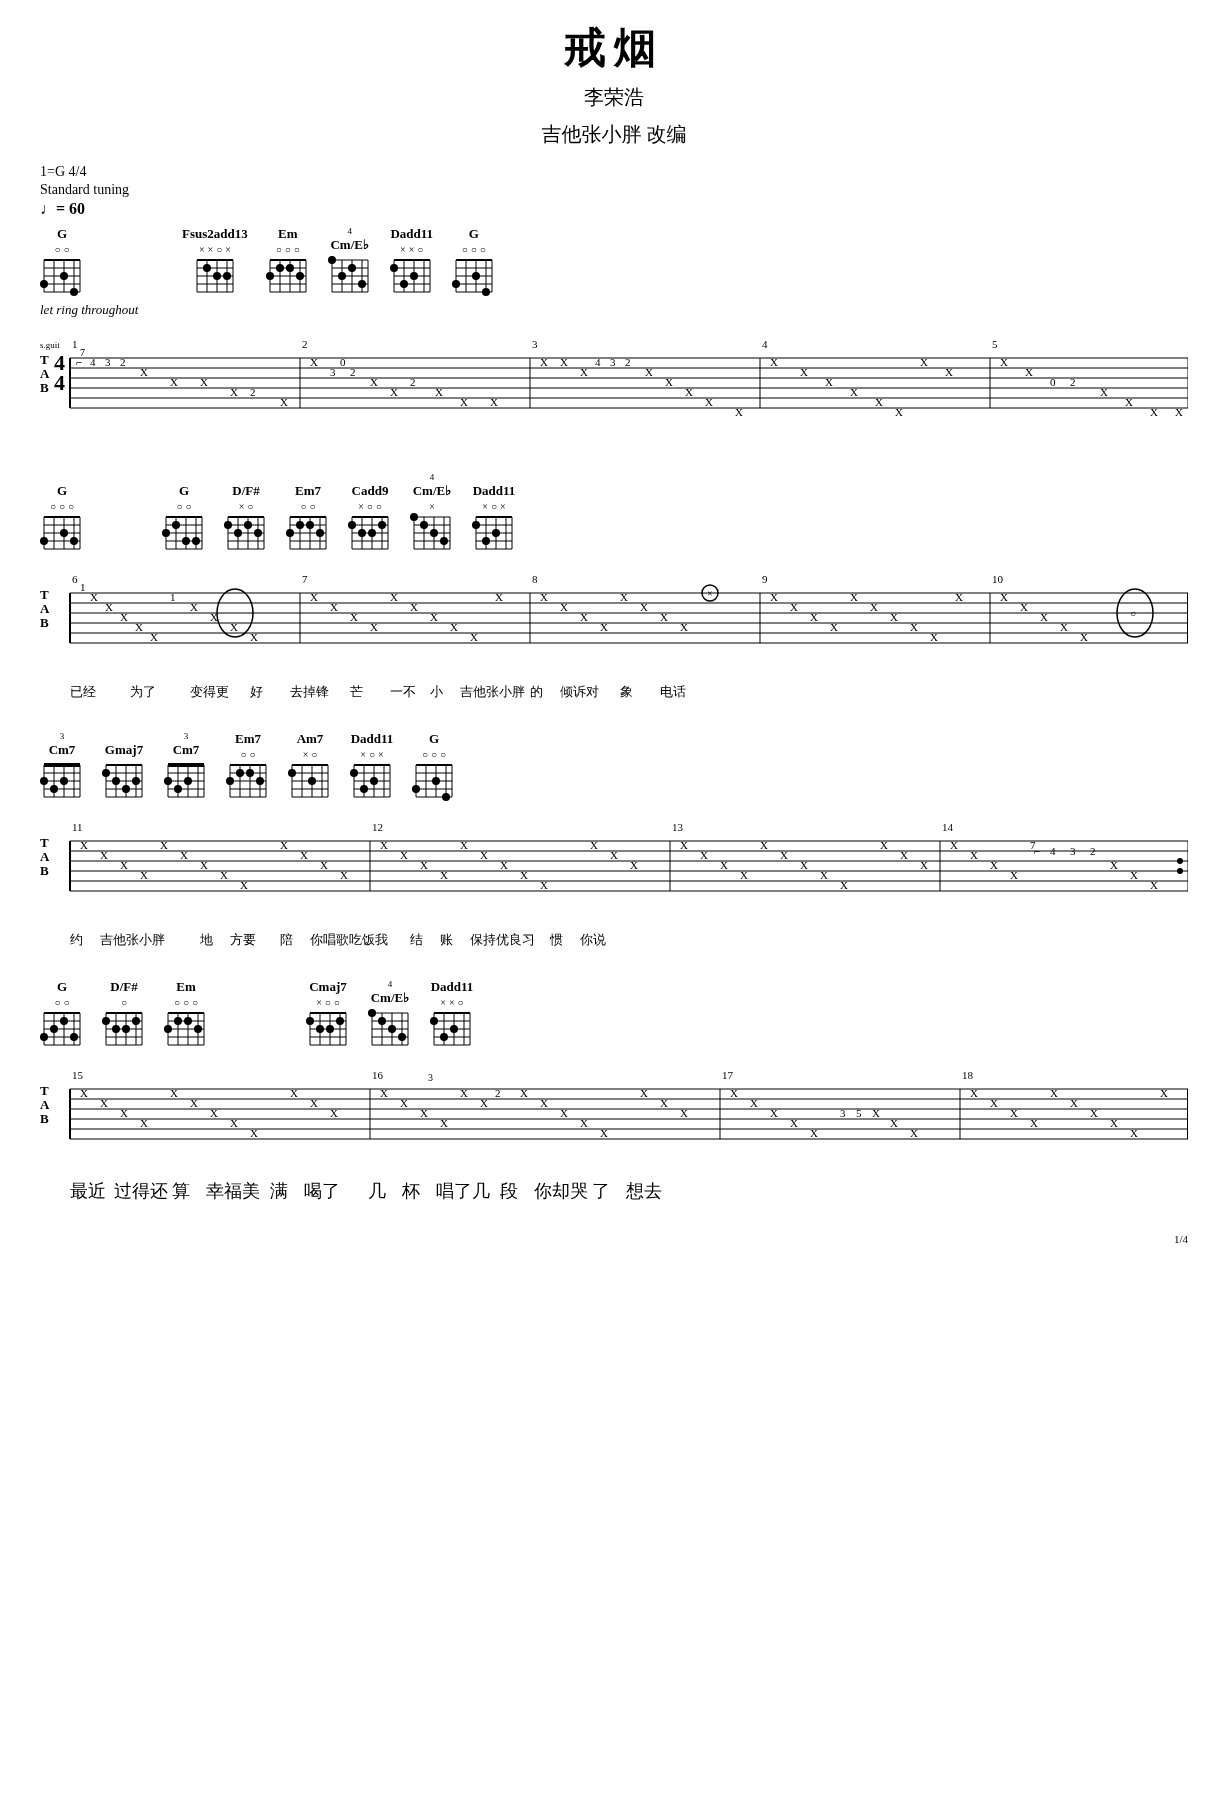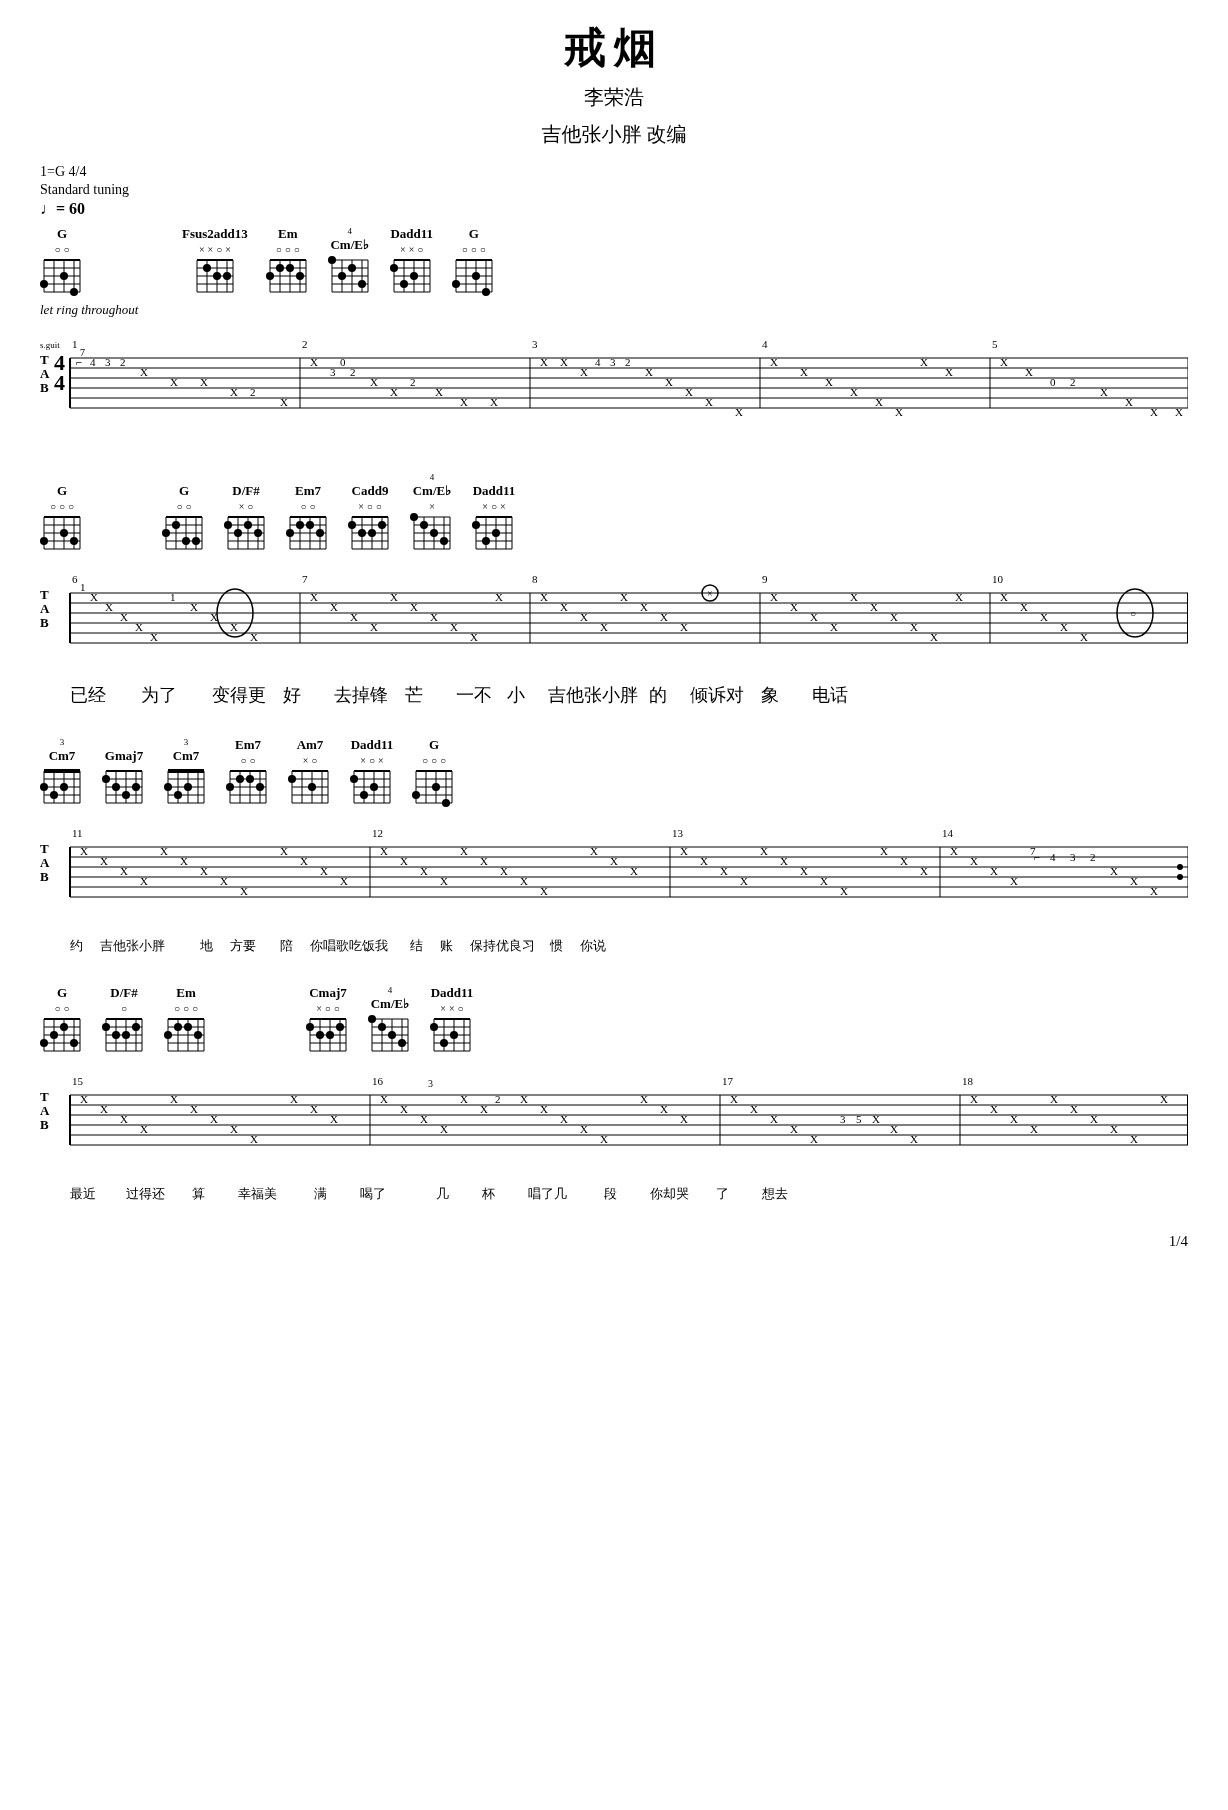--- a/index.html
+++ b/index.html
@@ -572,21 +572,21 @@
     <text x="980" y="52" font-size="11">X</text>
     <text x="1000" y="62" font-size="11">X</text>
     <text x="1020" y="72" font-size="11">X</text>
     <text x="1040" y="82" font-size="11">X</text>
 
     <ellipse cx="1095" cy="54" rx="18" ry="24" fill="none" stroke="#000" stroke-width="1.5"></ellipse>
     <text x="1090" y="58" font-size="10">○</text>
   </svg>
 
   
-  <div style="font-size:18px; padding-left:30px; display:flex; gap:11px;">
+  <div style="font-size:13px; padding-left:30px; display:flex; gap:0;">
     <span style="min-width:60px">已经</span>
     <span style="min-width:60px">为了</span>
     <span style="min-width:60px">变得更</span>
     <span style="min-width:40px">好</span>
     <span style="min-width:60px">去掉锋</span>
     <span style="min-width:40px">芒</span>
     <span style="min-width:40px">一不</span>
     <span style="min-width:30px">小</span>
     <span style="min-width:70px">吉他张小胖</span>
     <span style="min-width:30px">的</span>
@@ -1072,30 +1072,30 @@
     <text x="990" y="72" font-size="11">X</text>
     <text x="1010" y="42" font-size="11">X</text>
     <text x="1030" y="52" font-size="11">X</text>
     <text x="1050" y="62" font-size="11">X</text>
     <text x="1070" y="72" font-size="11">X</text>
     <text x="1090" y="82" font-size="11">X</text>
     <text x="1120" y="42" font-size="11">X</text>
   </svg>
 
   
-  <div style="font-size:13px; padding-left:30px; display:flex; gap:16px;">
+  <div style="font-size:18px; padding-left:30px; display:flex; gap:4px;">
     <span style="min-width:40px">最近</span>
     <span style="min-width:50px">过得还</span>
     <span style="min-width:30px">算</span>
     <span style="min-width:60px">幸福美</span>
     <span style="min-width:30px">满</span>
     <span style="min-width:60px">喝了</span>
     <span style="min-width:30px">几</span>
     <span style="min-width:30px">杯</span>
     <span style="min-width:60px">唱了几</span>
     <span style="min-width:30px">段</span>
     <span style="min-width:50px">你却哭</span>
     <span style="min-width:30px">了</span>
     <span style="min-width:50px">想去</span>
   </div>
 </div>
 
-<div style="text-align:right; font-size:15px; margin-top:16px;">1/4</div>
+<div style="text-align:right; font-size:11px; margin-top:16px;">1/4</div>
 
 </body></html>

